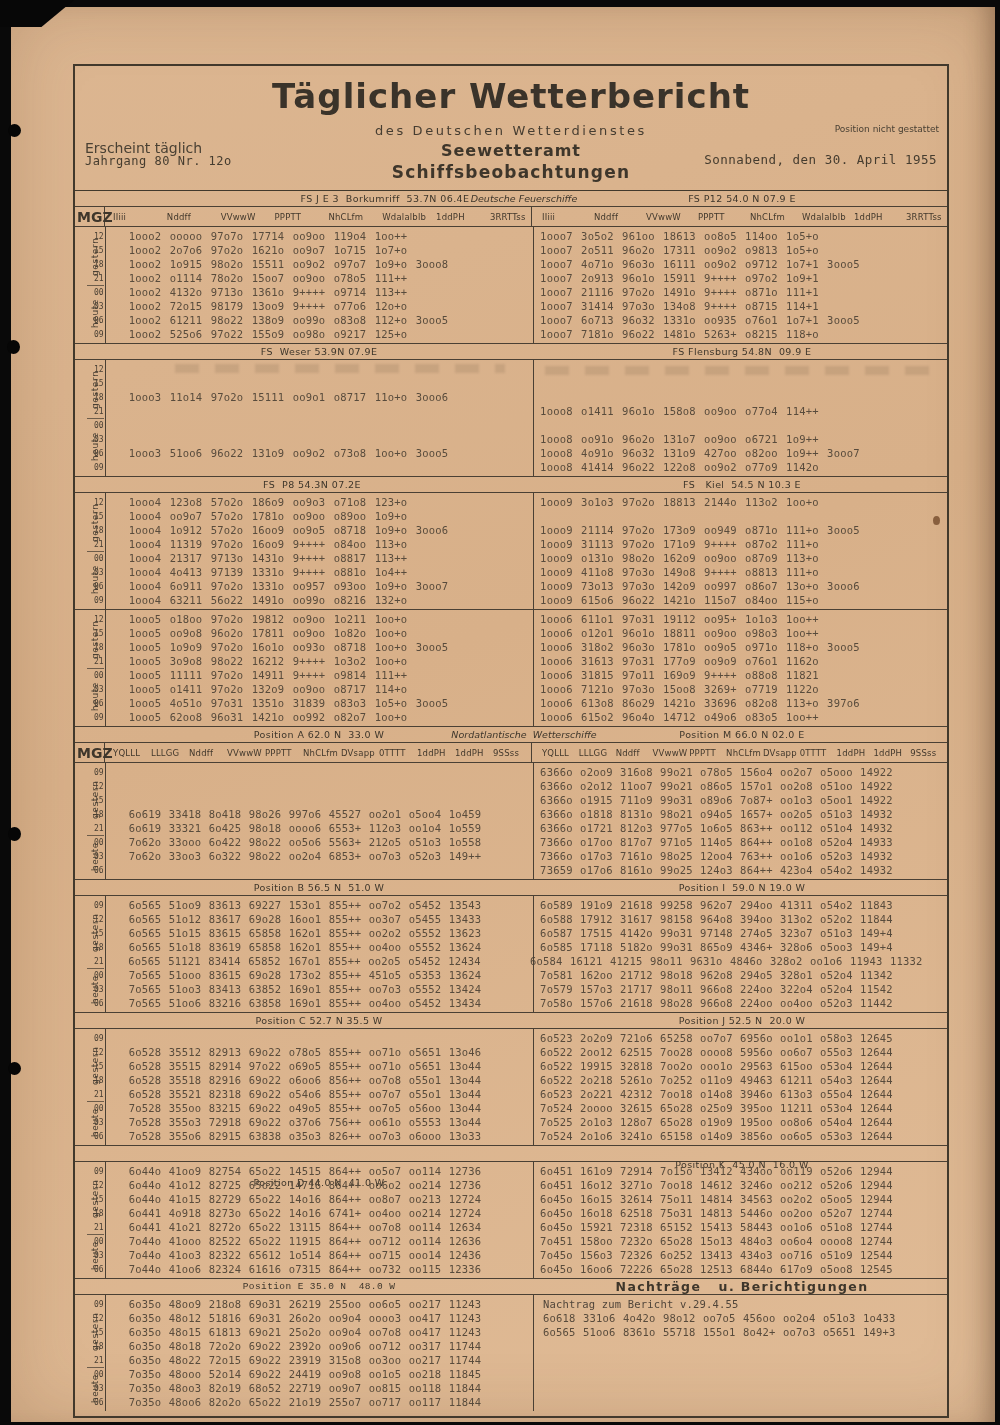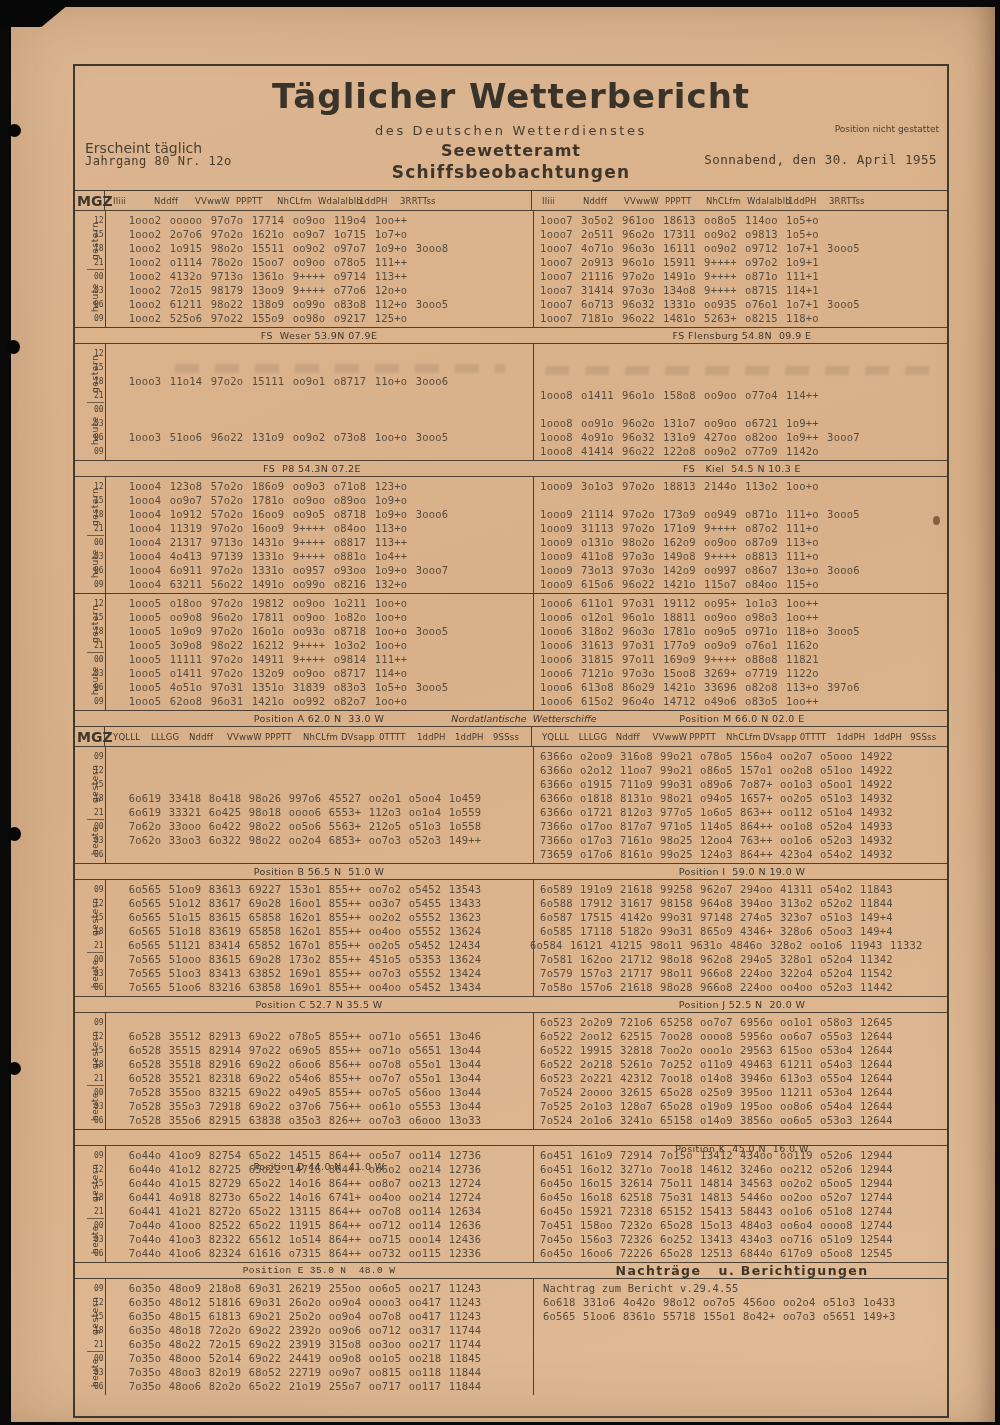--- a/index.html
+++ b/index.html
@@ -34,21 +34,21 @@
   .band.bt{border-top:1.2px solid #4a4034;}
   .trow{position:relative;height:15px;border-bottom:1px solid #4a4034;}
   .stitle{position:absolute;top:2px;transform:translateX(-50%);font-size:9.5px;
        letter-spacing:.4px;color:#3e362b;white-space:pre;}
   .stitle.big{font-size:12.5px;letter-spacing:1.4px;top:0;font-weight:bold;}
   .clabel{position:absolute;top:2px;transform:translateX(-50%);font-style:italic;
        font-size:9.5px;color:#3e362b;white-space:pre;}
   .hrow{position:relative;height:19px;border-bottom:1px solid #4a4034;display:flex;align-items:center;}
   .mgz{width:30px;height:100%;box-sizing:border-box;display:flex;align-items:center;
        padding-left:2px;font-size:14px;font-weight:bold;color:#3e362b;border-right:1px solid #4a4034;}
-  .hcells{display:flex;height:100%;align-items:center;box-sizing:border-box;overflow:hidden;}
+  .hcells{display:flex;height:100%;align-items:center;box-sizing:border-box;overflow:hidden;justify-content:space-between;}
   .hcells.l{width:428px;padding-left:8px;}
   .hcells.r{width:418px;padding-left:10px;border-left:1px solid #4a4034;}
   .hc{display:inline-block;font-size:8.5px;color:#42382c;letter-spacing:.2px;white-space:pre;}
   .fs .hc{width:41px;} .ws .hc{width:38px;}
   .body{position:relative;padding:2px 17px;}
   .vline{position:absolute;top:0;bottom:0;width:1px;background:#4a4034;}
   .mgzline{left:30px;} .centerline{left:458px;}
   .grot{position:absolute;left:13px;width:14px;writing-mode:vertical-rl;transform:rotate(180deg);
        display:flex;align-items:center;justify-content:center;font-size:9px;color:#4a4034;letter-spacing:.6px;}
   .gtick{position:absolute;left:12px;width:17px;height:1px;background:#4a4034;opacity:.75;}
@@ -77,20 +77,25 @@
       <div class="mh-jahr">Jahrgang 80 Nr. 12o</div>
       <div class="mh-title">Täglicher Wetterbericht</div>
       <div class="mh-sub1">des Deutschen Wetterdienstes</div>
       <div class="mh-sub2">Seewetteramt</div>
       <div class="mh-sub3">Schiffsbeobachtungen</div>
       <div class="mh-nachdruck">Position nicht gestattet</div>
       <div class="mh-date">Sonnabend, den 30. April  1955</div>
     </div>
     <div id="doc-table">
         <div class="band fs">
+          <div class="trow">
+            <span class="stitle" style="left: 310px;">FS J E 3  Borkumriff  53.7N 06.4E</span>
+            <span class="stitle" style="left: 667px;">FS P12 54.0 N 07.9 E</span>
+            <span class="clabel" style="left: 449px;">Deutsche Feuerschiffe</span>
+          </div>
           <div class="hrow">
             <span class="mgz">MGZ</span>
             <span class="hcells l">
               <span class="hc">IIiii</span>
               <span class="hc">Nddff</span>
               <span class="hc">VVwwW</span>
               <span class="hc">PPPTT</span>
               <span class="hc">NhCLfm</span>
               <span class="hc">Wdalalblb</span>
               <span class="hc">1ddPH</span>

